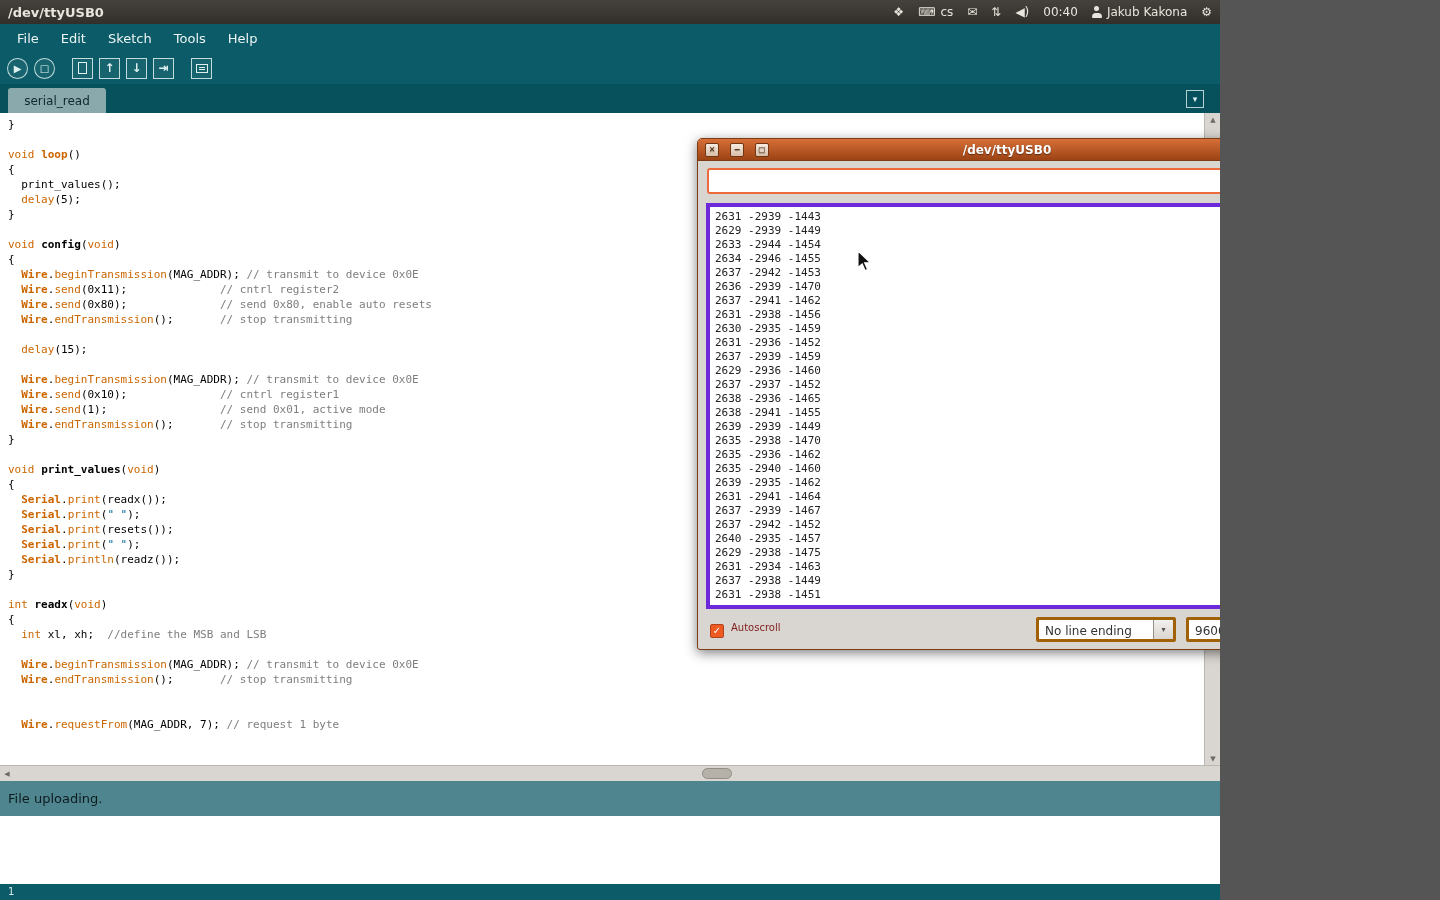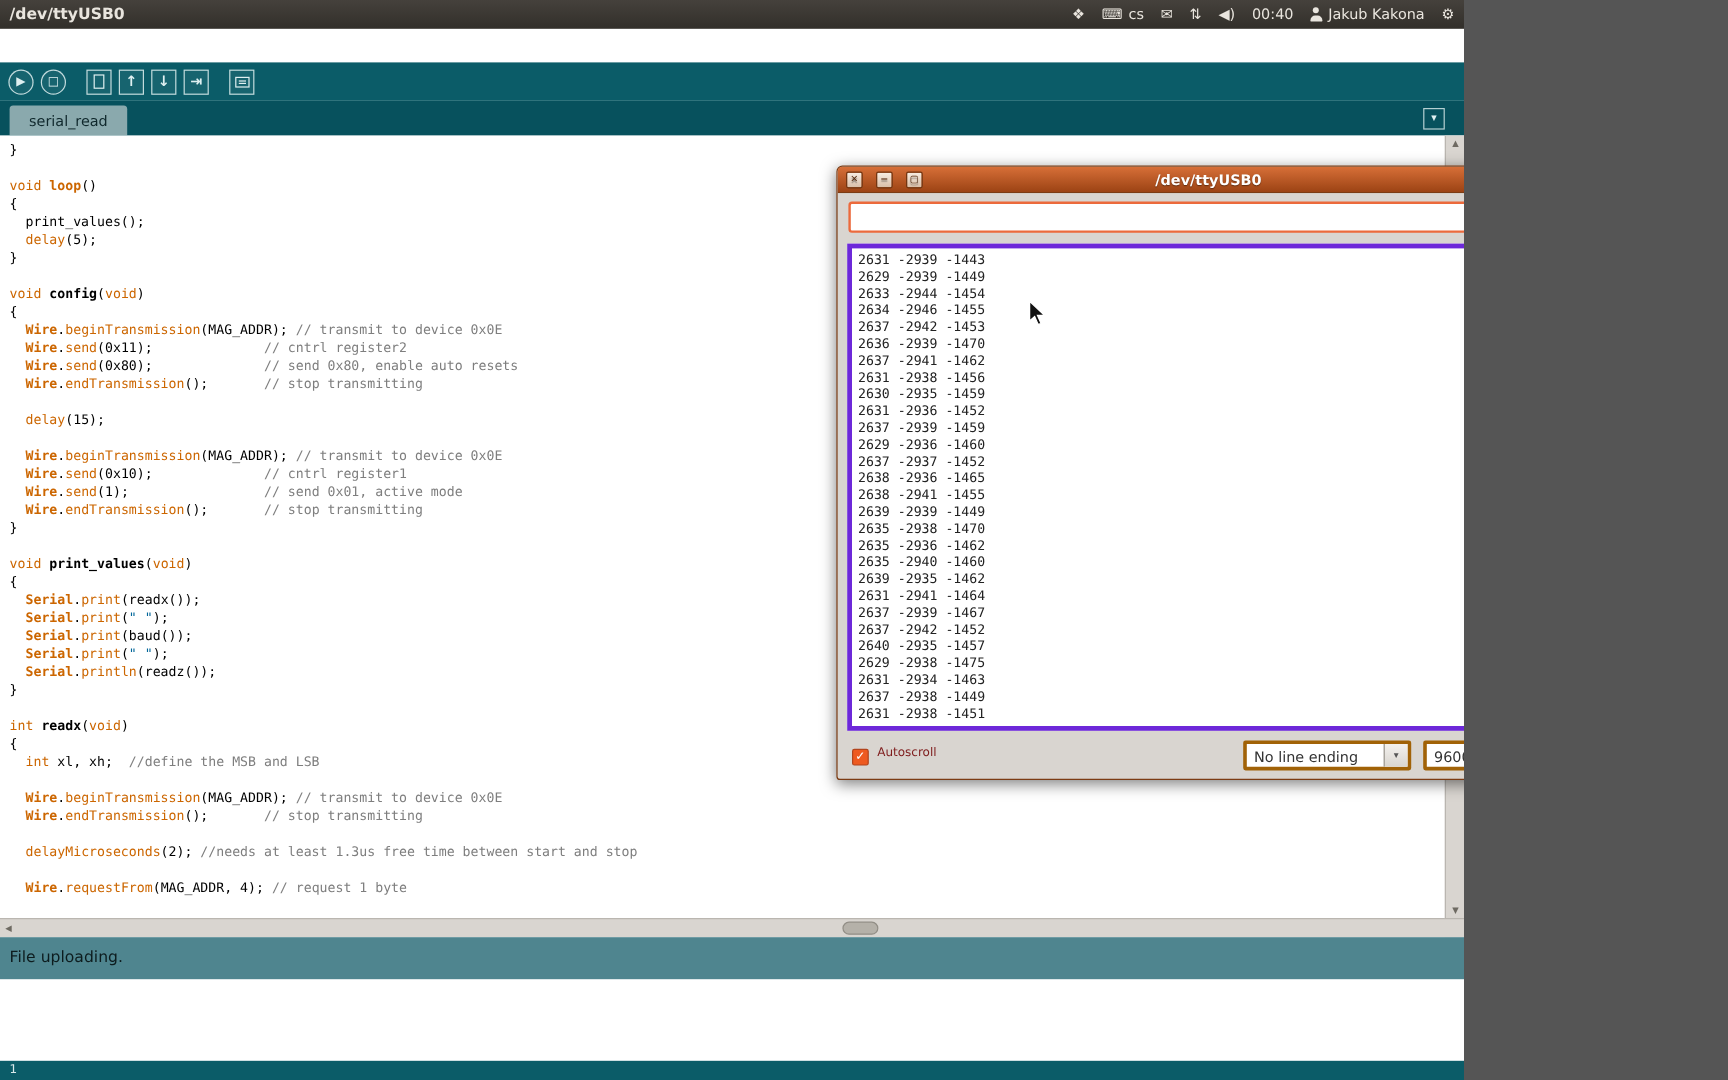--- a/index.html
+++ b/index.html
@@ -136,20 +136,27 @@
       <span class="tray-item">◀)</span>
       <span class="tray-item">00:40</span>
       <span class="tray-item">
         <span class="person-icon"></span>
         <span>Jakub Kakona</span>
       </span>
       <span class="tray-item">⚙</span>
     </div>
   </div>
 
+  <div class="menubar">
+    <span class="menu-item">File</span>
+    <span class="menu-item">Edit</span>
+    <span class="menu-item">Sketch</span>
+    <span class="menu-item">Tools</span>
+    <span class="menu-item">Help</span>
+  </div>
 
   <div class="toolbar">
     <div class="tb-btn round">
       <span>▶</span>
     </div>
     <div class="tb-btn round">
       <span>□</span>
     </div>
     <div class="tb-sep"></div>
     <div class="tb-btn">
@@ -199,35 +206,34 @@
         <div class="code-line"><span class="tok-p">  </span><span class="tok-l">Wire</span><span class="tok-p">.</span><span class="tok-m">beginTransmission</span><span class="tok-p">(MAG_ADDR); </span><span class="tok-c">// transmit to device 0x0E</span></div>
         <div class="code-line"><span class="tok-p">  </span><span class="tok-l">Wire</span><span class="tok-p">.</span><span class="tok-m">send</span><span class="tok-p">(0x10);              </span><span class="tok-c">// cntrl register1</span></div>
         <div class="code-line"><span class="tok-p">  </span><span class="tok-l">Wire</span><span class="tok-p">.</span><span class="tok-m">send</span><span class="tok-p">(1);                 </span><span class="tok-c">// send 0x01, active mode</span></div>
         <div class="code-line"><span class="tok-p">  </span><span class="tok-l">Wire</span><span class="tok-p">.</span><span class="tok-m">endTransmission</span><span class="tok-p">();       </span><span class="tok-c">// stop transmitting</span></div>
         <div class="code-line"><span class="tok-p">}</span></div>
         <div class="code-line"></div>
         <div class="code-line"><span class="tok-k">void </span><span class="tok-b">print_values</span><span class="tok-p">(</span><span class="tok-k">void</span><span class="tok-p">)</span></div>
         <div class="code-line"><span class="tok-p">{</span></div>
         <div class="code-line"><span class="tok-p">  </span><span class="tok-l">Serial</span><span class="tok-p">.</span><span class="tok-m">print</span><span class="tok-p">(readx());</span></div>
         <div class="code-line"><span class="tok-p">  </span><span class="tok-l">Serial</span><span class="tok-p">.</span><span class="tok-m">print</span><span class="tok-p">(</span><span class="tok-s">" "</span><span class="tok-p">);</span></div>
-        <div class="code-line"><span class="tok-p">  </span><span class="tok-l">Serial</span><span class="tok-p">.</span><span class="tok-m">print</span><span class="tok-p">(baud());</span></div>
+        <div class="code-line"><span class="tok-p">  </span><span class="tok-l">Serial</span><span class="tok-p">.</span><span class="tok-m">print</span><span class="tok-p">(resets());</span></div>
         <div class="code-line"><span class="tok-p">  </span><span class="tok-l">Serial</span><span class="tok-p">.</span><span class="tok-m">print</span><span class="tok-p">(</span><span class="tok-s">" "</span><span class="tok-p">);</span></div>
         <div class="code-line"><span class="tok-p">  </span><span class="tok-l">Serial</span><span class="tok-p">.</span><span class="tok-m">println</span><span class="tok-p">(readz());</span></div>
         <div class="code-line"><span class="tok-p">}</span></div>
         <div class="code-line"></div>
         <div class="code-line"><span class="tok-k">int </span><span class="tok-b">readx</span><span class="tok-p">(</span><span class="tok-k">void</span><span class="tok-p">)</span></div>
         <div class="code-line"><span class="tok-p">{</span></div>
         <div class="code-line"><span class="tok-p">  </span><span class="tok-k">int</span><span class="tok-p"> xl, xh;  </span><span class="tok-c">//define the MSB and LSB</span></div>
         <div class="code-line"></div>
         <div class="code-line"><span class="tok-p">  </span><span class="tok-l">Wire</span><span class="tok-p">.</span><span class="tok-m">beginTransmission</span><span class="tok-p">(MAG_ADDR); </span><span class="tok-c">// transmit to device 0x0E</span></div>
         <div class="code-line"><span class="tok-p">  </span><span class="tok-l">Wire</span><span class="tok-p">.</span><span class="tok-m">endTransmission</span><span class="tok-p">();       </span><span class="tok-c">// stop transmitting</span></div>
         <div class="code-line"></div>
-        <div class="code-line"><span class="tok-p">  </span><span class="tok-m">delayMicroseconds</span><span class="tok-p">(2); </span><span class="tok-c">//needs at least 1.3us free time between start and stop</span></div>
-        <div class="code-line"></div>
-        <div class="code-line"><span class="tok-p">  </span><span class="tok-l">Wire</span><span class="tok-p">.</span><span class="tok-m">requestFrom</span><span class="tok-p">(MAG_ADDR, 4); </span><span class="tok-c">// request 1 byte</span></div>
+        <div class="code-line"></div>
+        <div class="code-line"><span class="tok-p">  </span><span class="tok-l">Wire</span><span class="tok-p">.</span><span class="tok-m">requestFrom</span><span class="tok-p">(MAG_ADDR, 7); </span><span class="tok-c">// request 1 byte</span></div>
       </div>
   </div>
 
   <div class="vscroll">
     <div class="sc-arrow" style="top:0;left:0;width:16px;height:13px;">▲</div>
     <div class="vthumb" style="top:112px;height:165px;"></div>
     <div class="sc-arrow" style="bottom:0;left:0;width:16px;height:13px;">▼</div>
   </div>
 
   <div class="hscroll">

